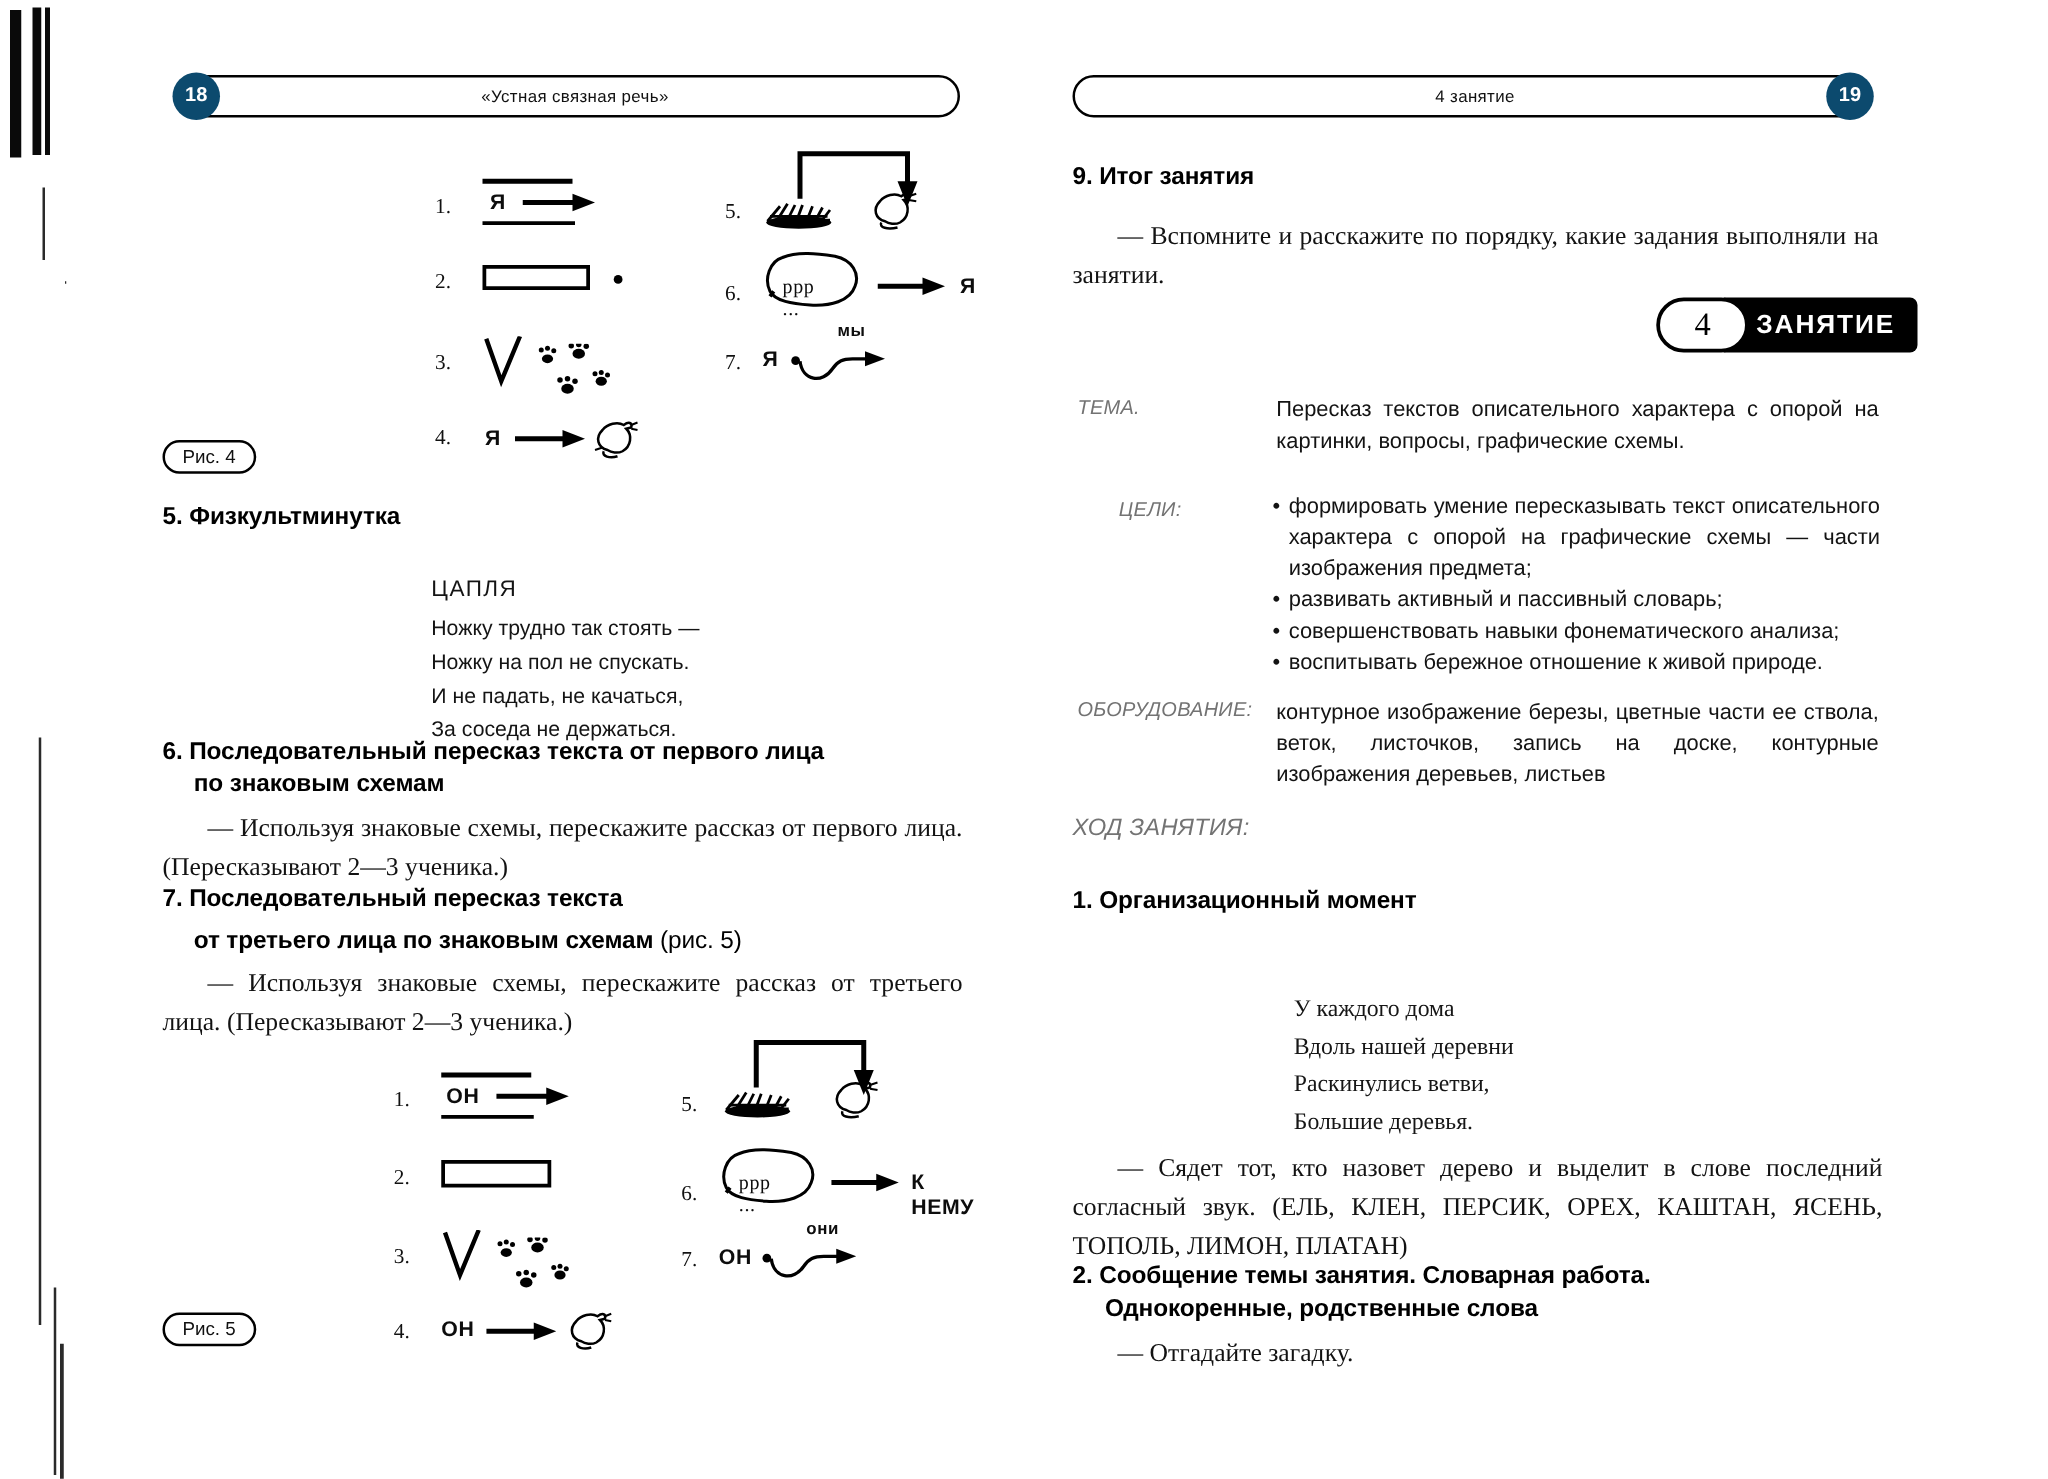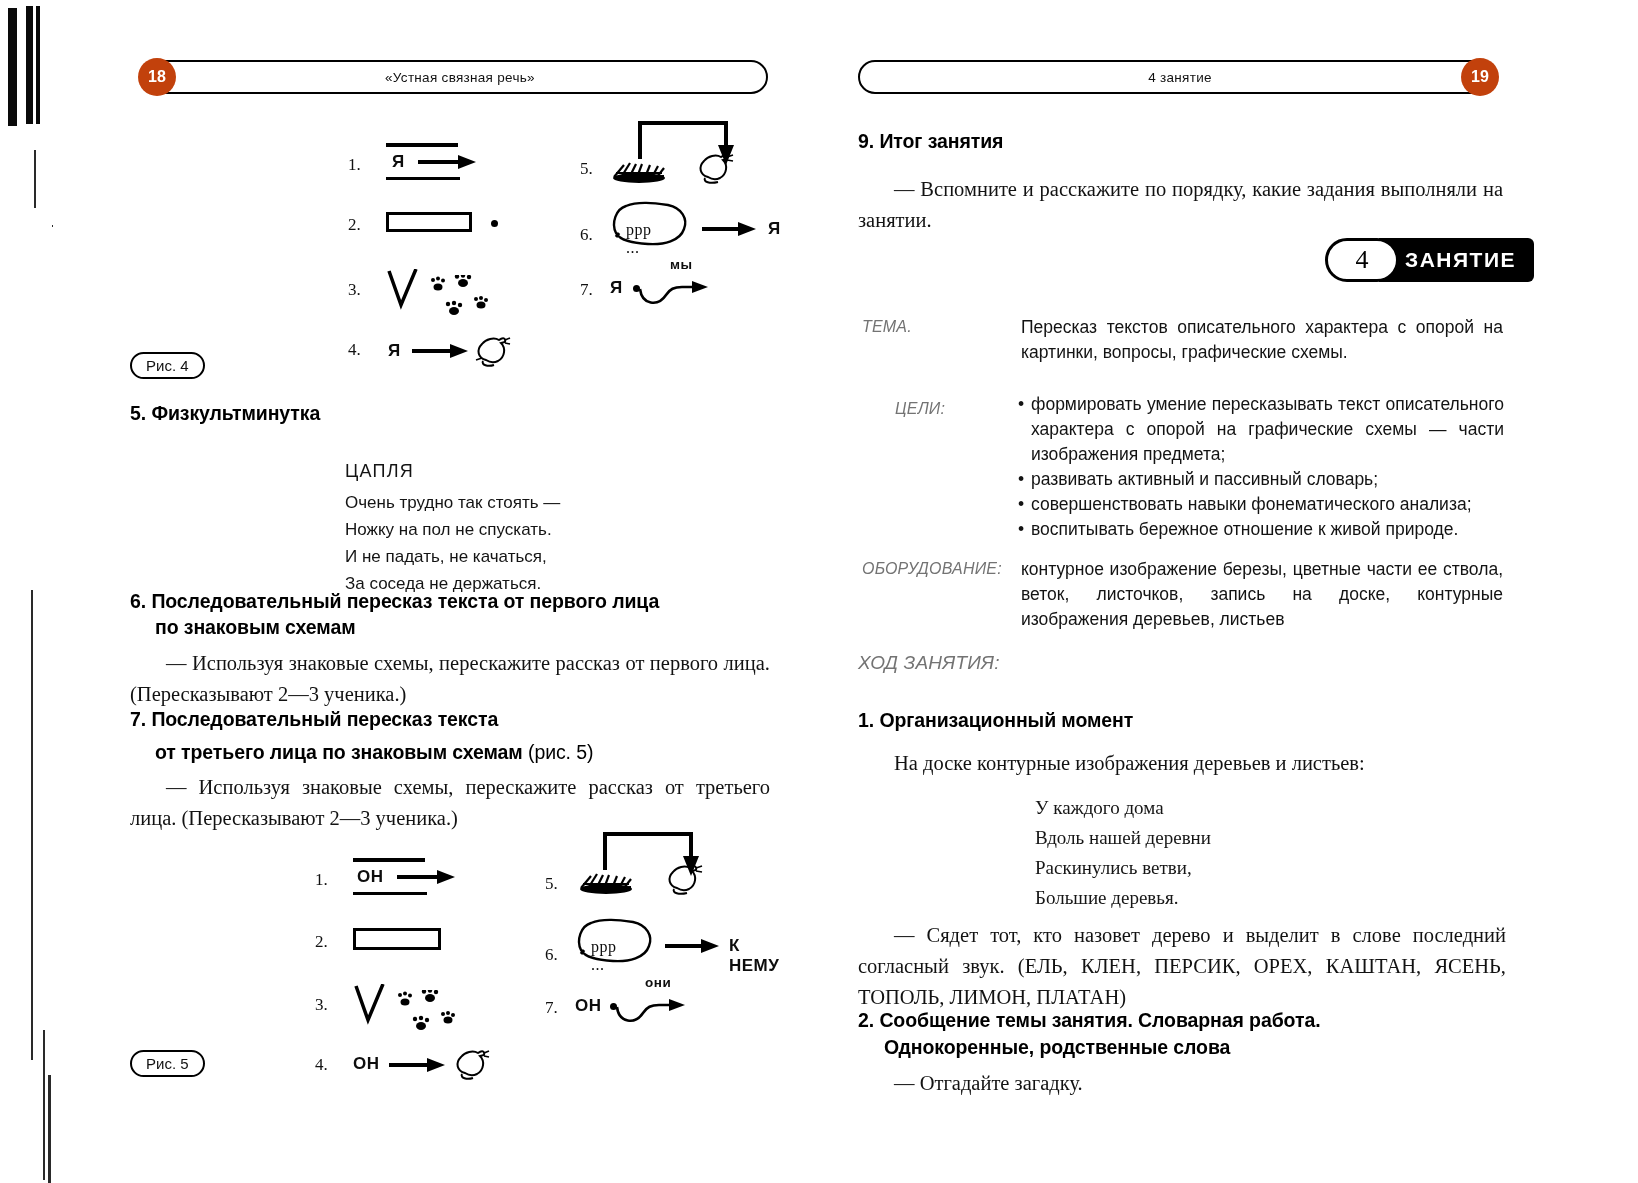--- a/index.html
+++ b/index.html
@@ -15,21 +15,21 @@
   .scan-line{position:absolute;background:#2a2a2a;}
 
   
   .runhead{position:absolute;height:34px;border:2px solid #000;border-radius:17px;box-sizing:border-box;background:#fff;}
   .runhead-label{
     position:absolute;top:50%;transform:translateY(-50%);
     font-size:13.5px;letter-spacing:.3px;white-space:nowrap;color:#111;
   }
   .pagebadge{
     position:absolute;width:38px;height:38px;border-radius:50%;
-    background:#c2410c;color:#fff;font-size:16px;font-weight:bold;
+    background:#0c4a6e;color:#fff;font-size:16px;font-weight:bold;
     display:flex;align-items:center;justify-content:center;
   }
 
   
   .hdr{
     position:absolute;font-weight:bold;font-size:19.5px;
     letter-spacing:-.1px;color:#000;white-space:nowrap;
   }
   .hdr .light{font-weight:normal;}
   .serif{
@@ -232,21 +232,21 @@
   </div>
 
   <div class="figpill" style="left:130px;top:352px;">
     <span>Рис. 4</span>
   </div>
 
   <div class="hdr" style="left:130px;top:402px;">5. Физкультминутка</div>
 
   <div class="poem" style="left:345px;top:458px;width:300px;">
     <span class="t">ЦАПЛЯ</span>
-    <div>Очень трудно так стоять —</div>
+    <div>Ножку трудно так стоять —</div>
     <div>Ножку на пол не спускать.</div>
     <div>И не падать, не качаться,</div>
     <div>За соседа не держаться.</div>
   </div>
 
   <div class="hdr" style="left:130px;top:590px;">6. Последовательный пересказ текста от первого лица</div>
   <div class="hdr" style="left:155px;top:616px;">по знаковым схемам</div>
   <div class="serif" style="left:130px;top:648px;width:640px;text-indent:36px;">— Используя знаковые схемы, перескажите рассказ от первого лица. (Пересказывают 2—3 ученика.)</div>
 
   <div class="hdr" style="left:130px;top:708px;">7. Последовательный пересказ текста</div>
@@ -393,21 +393,20 @@
       <li>воспитывать бережное отношение к живой природе.</li>
     </ul>
   </div>
 
   <div class="meta-label" style="left:862px;top:560px;">ОБОРУДОВАНИЕ:</div>
   <div class="meta-val" style="left:1021px;top:557px;width:482px;">контурное изображение березы, цветные части ее ствола, веток, листочков, запись на доске, контурные изображения деревьев, листьев</div>
 
   <div class="meta-label" style="left:858px;top:652px;font-size:19px;">ХОД ЗАНЯТИЯ:</div>
 
   <div class="hdr" style="left:858px;top:709px;">1. Организационный момент</div>
-  <div class="serif" style="left:858px;top:748px;width:645px;text-indent:36px;">На доске контурные изображения деревьев и листьев:</div>
 
   <div class="serif-c" style="left:1035px;top:793px;width:320px;">
     <div>У каждого дома</div>
     <div>Вдоль нашей деревни</div>
     <div>Раскинулись ветви,</div>
     <div>Большие деревья.</div>
   </div>
 
   <div class="serif" style="left:858px;top:920px;width:648px;text-indent:36px;">— Сядет тот, кто назовет дерево и выделит в слове последний согласный звук. (ЕЛЬ, КЛЕН, ПЕРСИК, ОРЕХ, КАШТАН, ЯСЕНЬ, ТОПОЛЬ, ЛИМОН, ПЛАТАН)</div>
 

